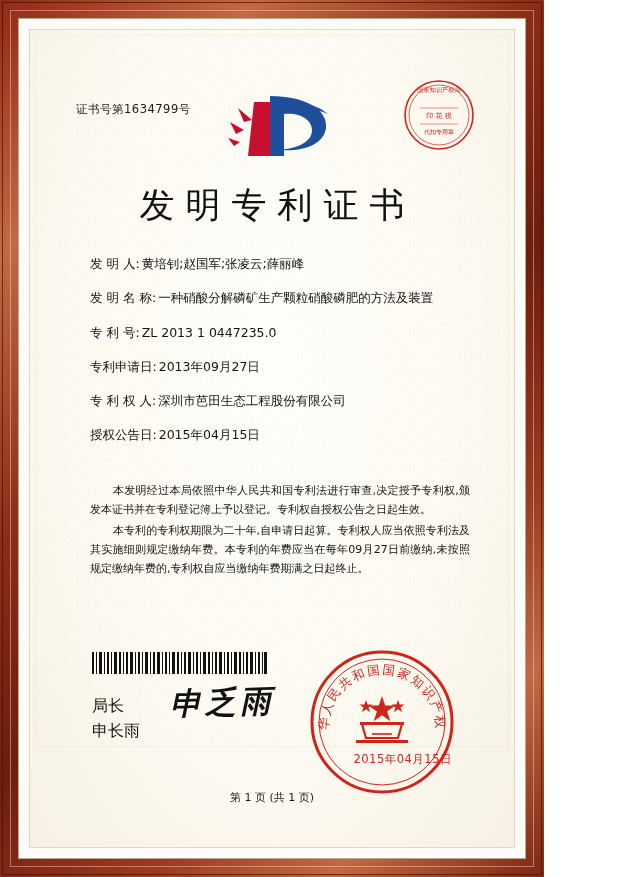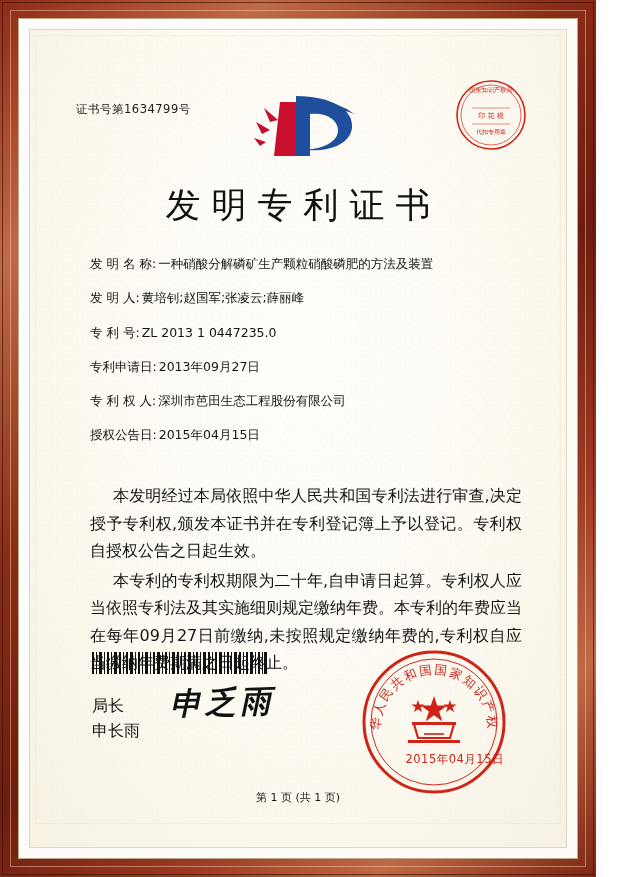--- a/index.html
+++ b/index.html
@@ -10,21 +10,21 @@
   body {
     width: 620px;
     height: 877px;
     font-family: "DejaVu Sans", "Liberation Sans", sans-serif;
     overflow: hidden;
   }
 
   
   .frame {
     position: relative;
-    width: 596px;
+    width: 544px;
     height: 877px;
     box-sizing: border-box;
     background:
       linear-gradient(135deg, #8e2a16 0%, #a8452b 8%, #c16a46 18%, #8b2d17 38%,
                       #6d1d0e 55%, #9b3a22 72%, #c06a44 85%, #7d2613 100%);
     padding: 18px;
   }
   .frame-inner-bevel {
     position: absolute;
     inset: 10px;
@@ -136,21 +136,21 @@
     padding-left: 2px;
     font-family: "DejaVu Sans", "Liberation Sans", sans-serif;
   }
 
   
   .body-text {
     position: absolute;
     left: 60px;
     right: 44px;
     top: 452px;
-    font-size: 16px;
+    font-size: 11px;
     line-height: 1.72;
     color: #141414;
     text-align: justify;
   }
   .body-text p {
     margin: 0 0 2px 0;
     text-indent: 23px;
   }
 
   
@@ -255,26 +255,26 @@
           <text x="37" y="56" text-anchor="middle" font-size="6">代扣专用章</text>
         </g>
         <path d="M18 30 L56 30" stroke="#cf2418" stroke-width="0.5"></path>
         <path d="M18 46 L56 46" stroke="#cf2418" stroke-width="0.5"></path>
       </svg>
 
       <div class="title">发明专利证书</div>
 
       <div class="fields">
         <div class="field-row">
+          <span class="field-label">发 明 人:</span>
+          <span class="field-value">黄培钊;赵国军;张凌云;薛丽峰</span>
+        </div>
+        <div class="field-row">
           <span class="field-label">发 明 名 称:</span>
           <span class="field-value">一种硝酸分解磷矿生产颗粒硝酸磷肥的方法及装置</span>
-        </div>
-        <div class="field-row">
-          <span class="field-label">发 明 人:</span>
-          <span class="field-value">黄培钊;赵国军;张凌云;薛丽峰</span>
         </div>
         <div class="field-row">
           <span class="field-label">专 利 号:</span>
           <span class="field-value">ZL 2013 1 0447235.0</span>
         </div>
         <div class="field-row">
           <span class="field-label">专利申请日:</span>
           <span class="field-value">2013年09月27日</span>
         </div>
         <div class="field-row">

